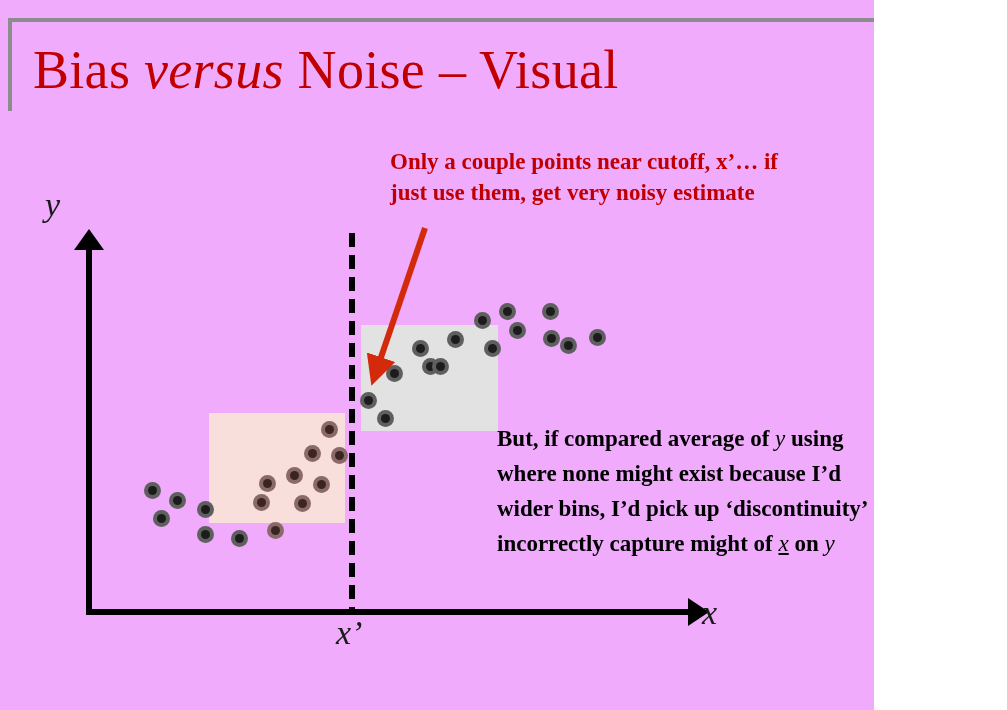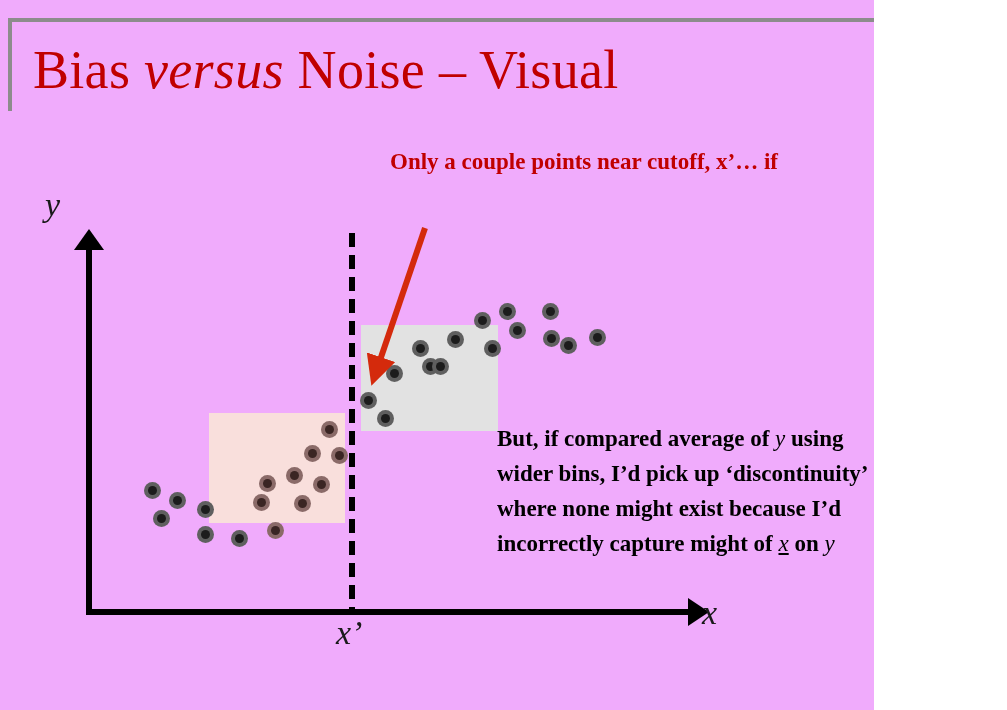--- a/index.html
+++ b/index.html
@@ -173,20 +173,21 @@
 
   <div class="frame-top"></div>
   <div class="frame-left"></div>
 
   <div class="title">
     <span>Bias </span><span class="ital">versus</span><span> Noise – Visual</span>
   </div>
 
   <div class="callout-red">
     <div>Only a couple points near cutoff, x’…   if</div>
+    <div>just use them, get very noisy estimate</div>
   </div>
 
   <div class="plot">
 
     <div class="bin bin-left"></div>
     <div class="bin bin-right"></div>
 
     <div class="axis-y"></div>
     <div class="axis-x"></div>
     <div class="arrow-up"></div>
@@ -236,18 +237,18 @@
         <marker id="redhead" markerWidth="5" markerHeight="5" refX="2.6" refY="2.5" orient="auto">
           <path d="M0,0 L5,2.5 L0,5 z" fill="#d42a0c"></path>
         </marker>
       </defs>
       <line x1="425" y1="228" x2="376" y2="372" stroke="#d42a0c" stroke-width="6" marker-end="url(#redhead)"></line>
     </svg>
   </div>
 
   <div class="body-text">
     <div><span>But, if  compared average of </span><span class="mathvar">y</span><span> using</span></div>
+    <div>where none might exist because I’d</div>
     <div>wider bins, I’d pick up ‘discontinuity’</div>
-    <div>where none might exist because I’d</div>
     <div><span>incorrectly capture might of </span><span class="mathvar-u">x</span><span> on </span><span class="mathvar">y</span></div>
   </div>
 
 </div>
 
 </body></html>

